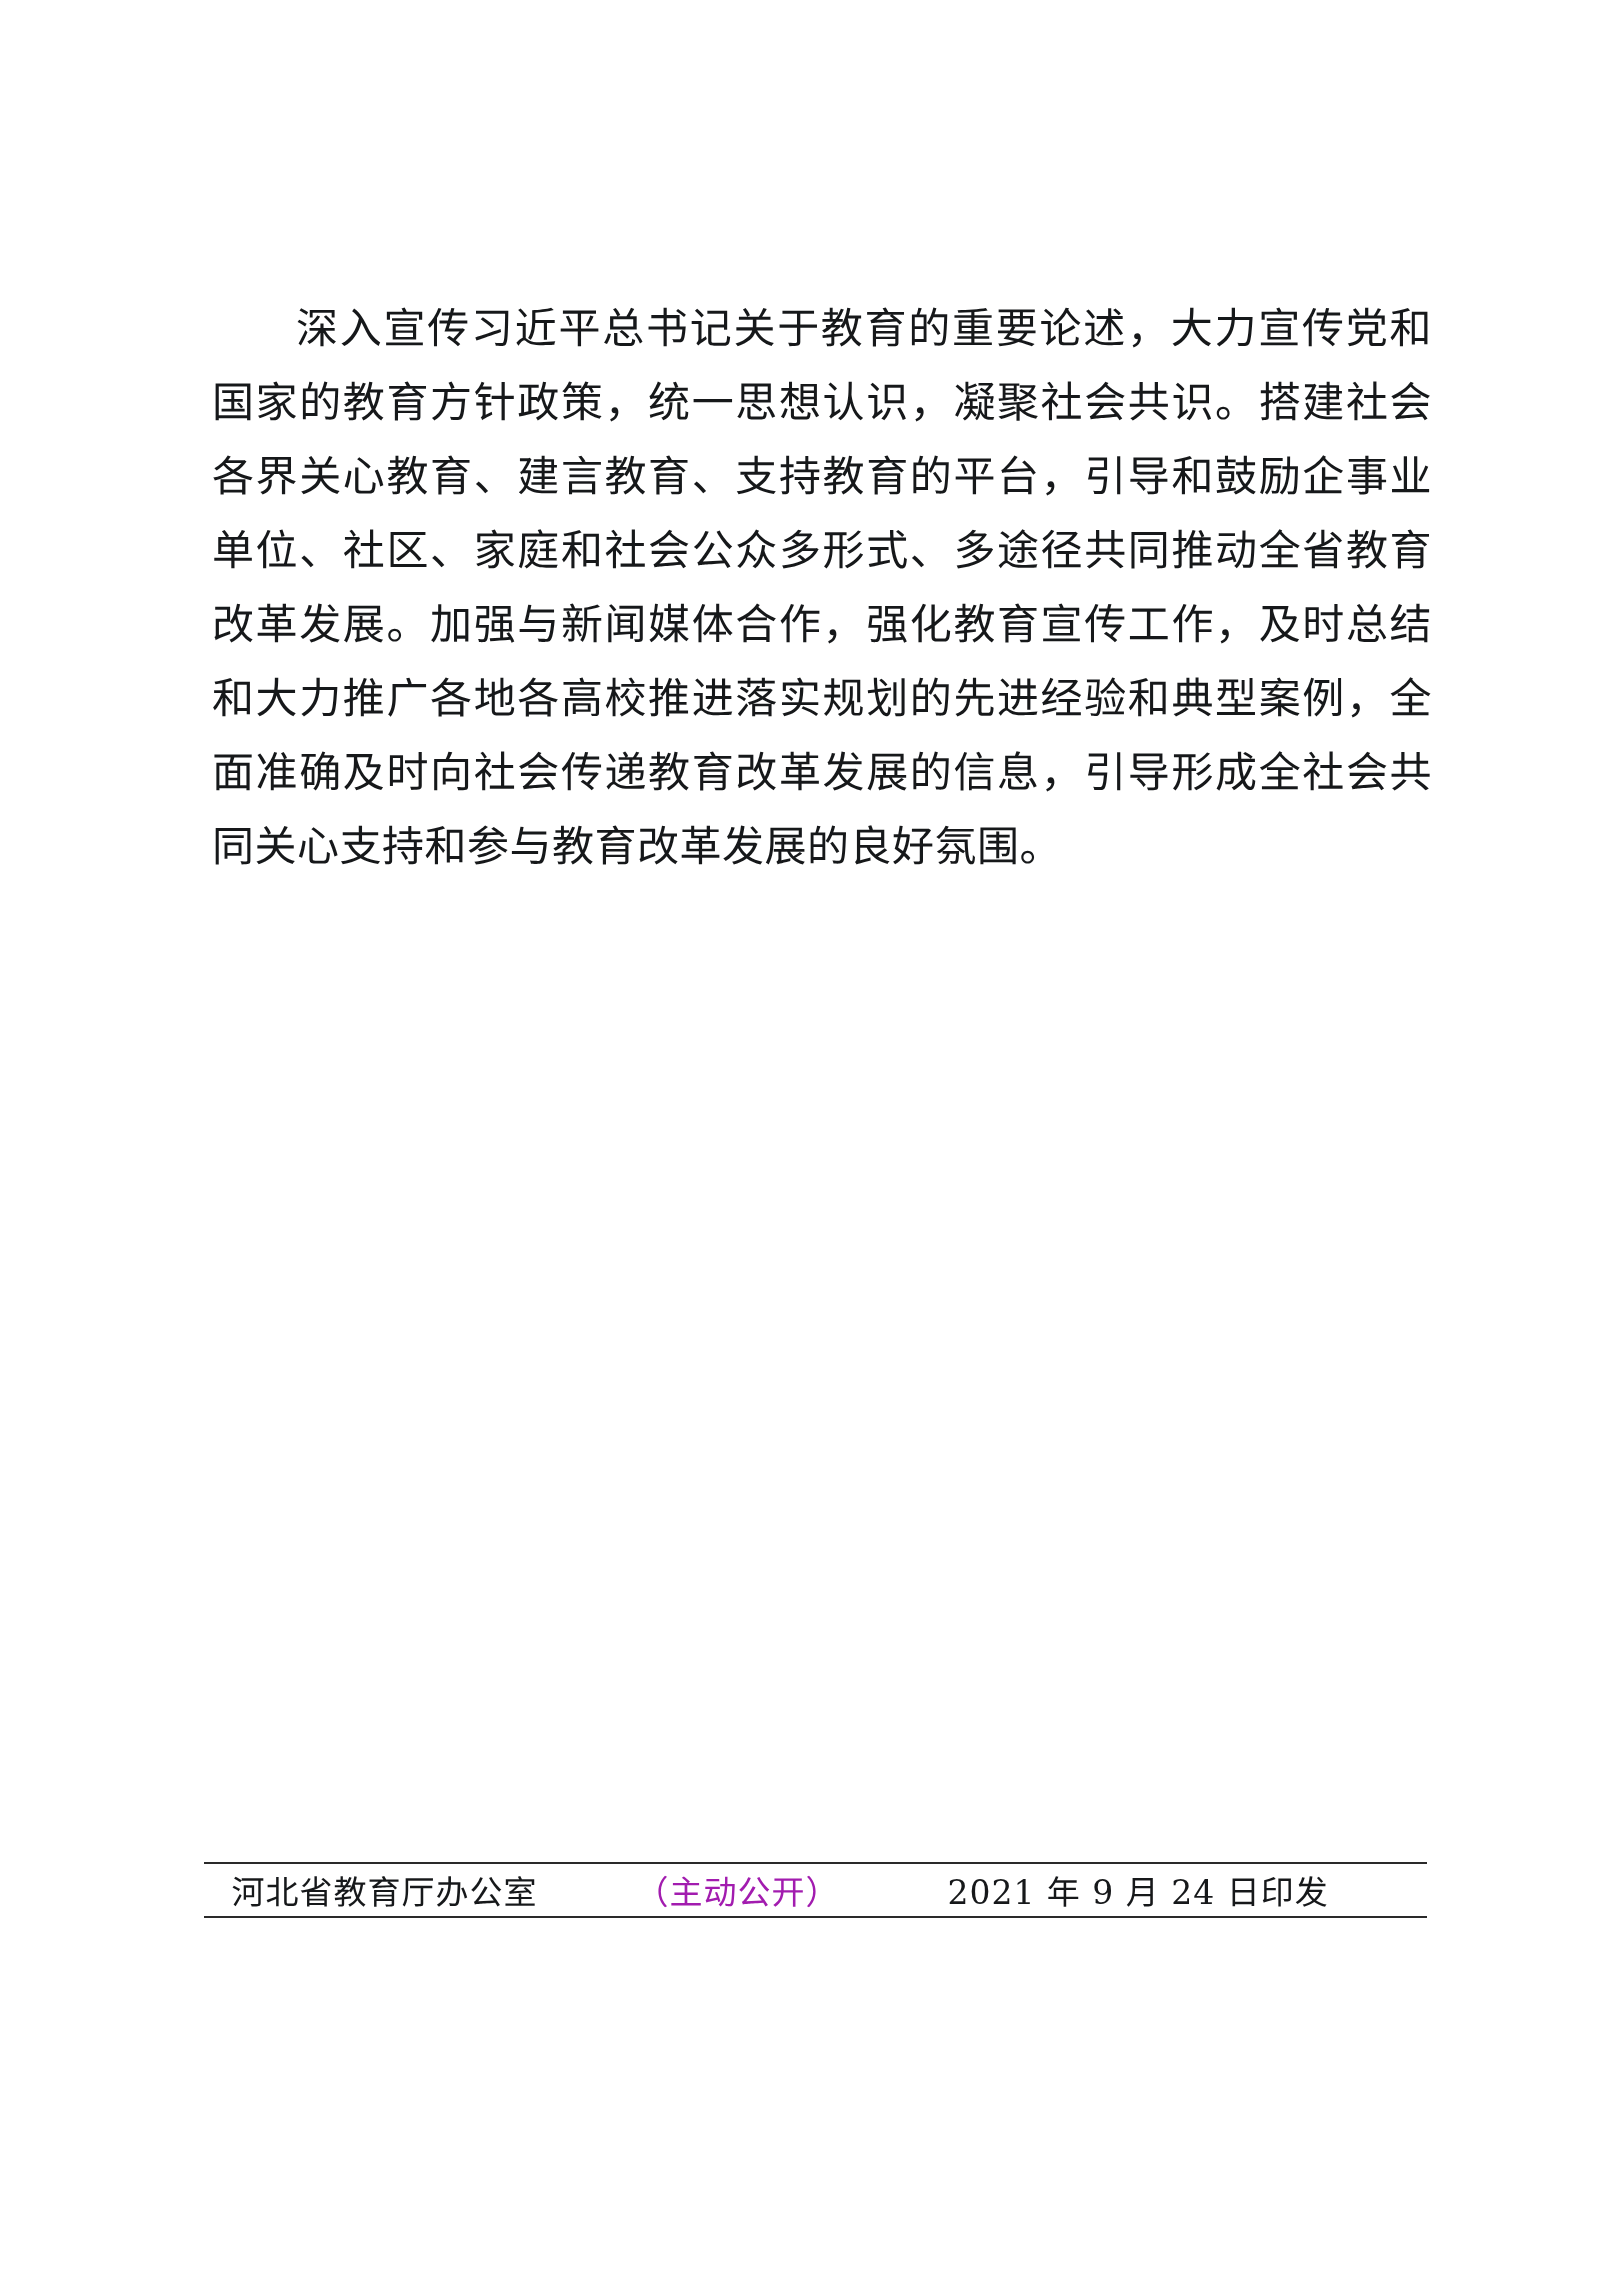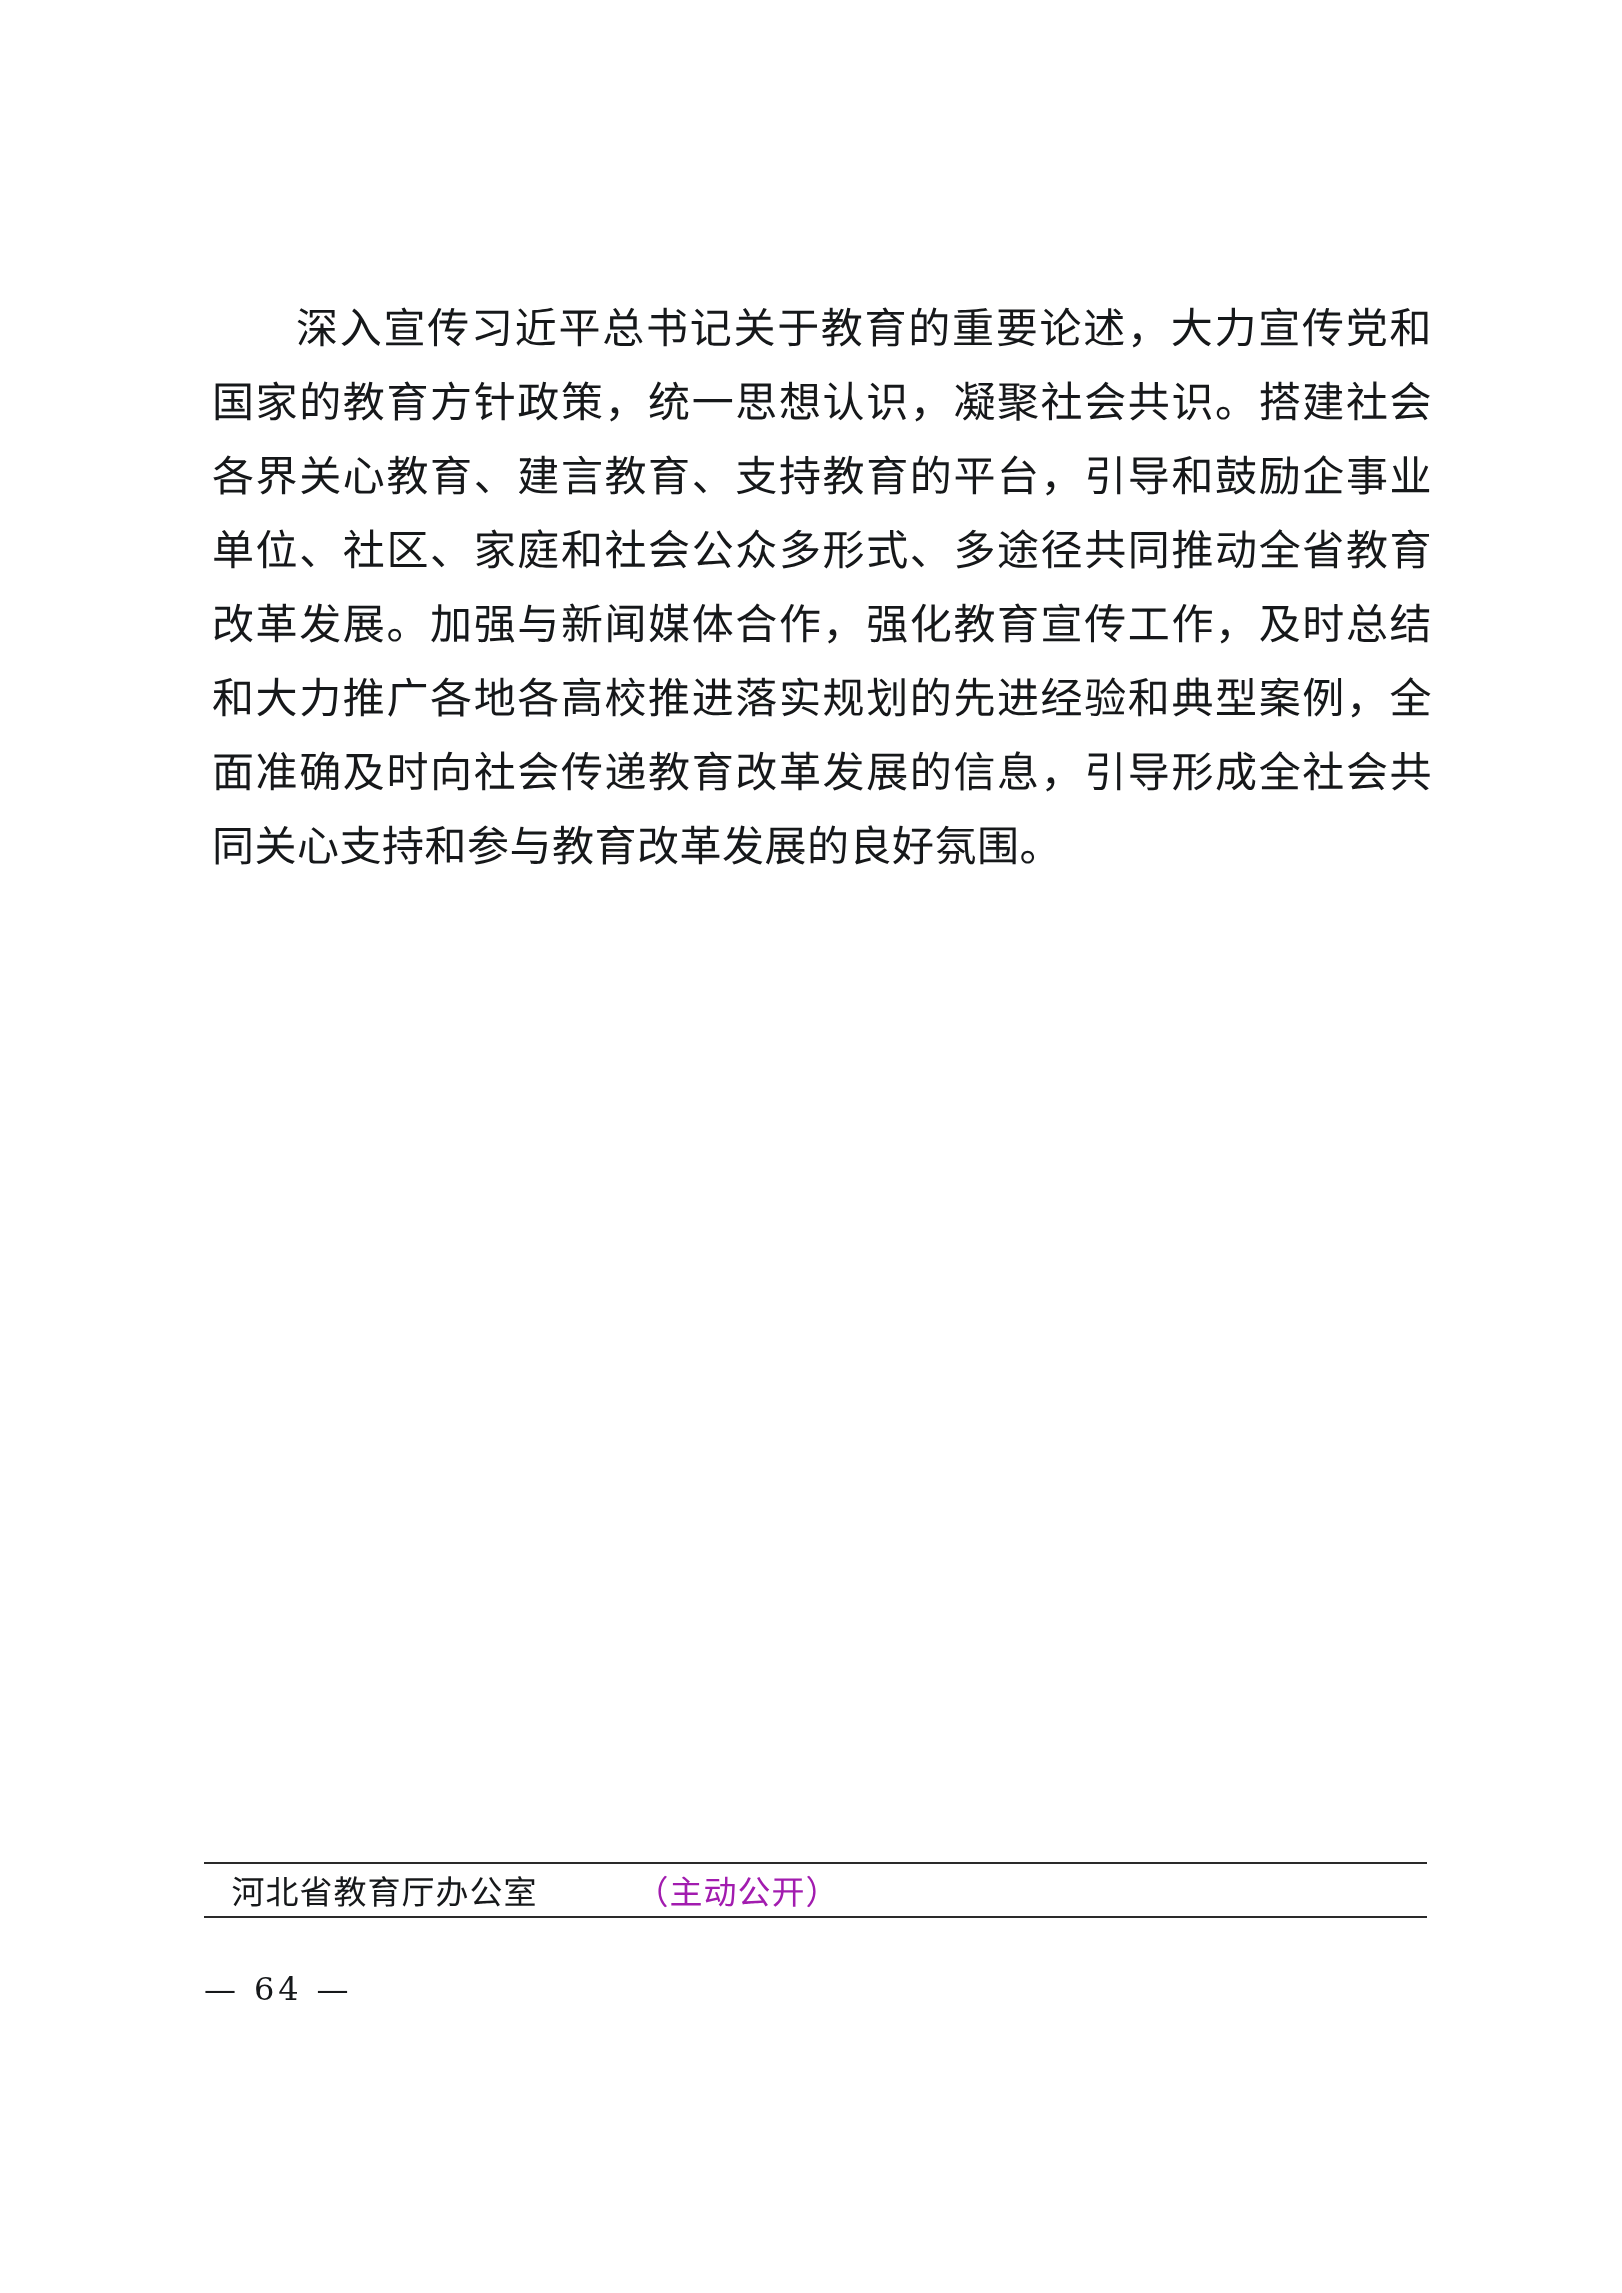--- a/index.html
+++ b/index.html
@@ -113,22 +113,20 @@
 
   <div class="body-block">
     <p class="body-paragraph">深入宣传习近平总书记关于教育的重要论述，大力宣传党和国家的教育方针政策，统一思想认识，凝聚社会共识。搭建社会各界关心教育、建言教育、支持教育的平台，引导和鼓励企事业单位、社区、家庭和社会公众多形式、多途径共同推动全省教育改革发展。加强与新闻媒体合作，强化教育宣传工作，及时总结和大力推广各地各高校推进落实规划的先进经验和典型案例，全面准确及时向社会传递教育改革发展的信息，引导形成全社会共同关心支持和参与教育改革发展的良好氛围。</p>
   </div>
 
   <div class="footer">
     <div class="footer-rule"></div>
     <div class="footer-row">
       <span class="footer-issuer">河北省教育厅办公室</span>
       <span class="footer-openness">（主动公开）</span>
+      <span class="footer-date">2021 年 9 月 24 日印发</span>
     </div>
     <div class="footer-rule"></div>
   </div>
 
-  <div class="page-number-row">
-    <span class="page-number">— 64 —</span>
-  </div>
 
 </div>
 
 
 </body></html>

